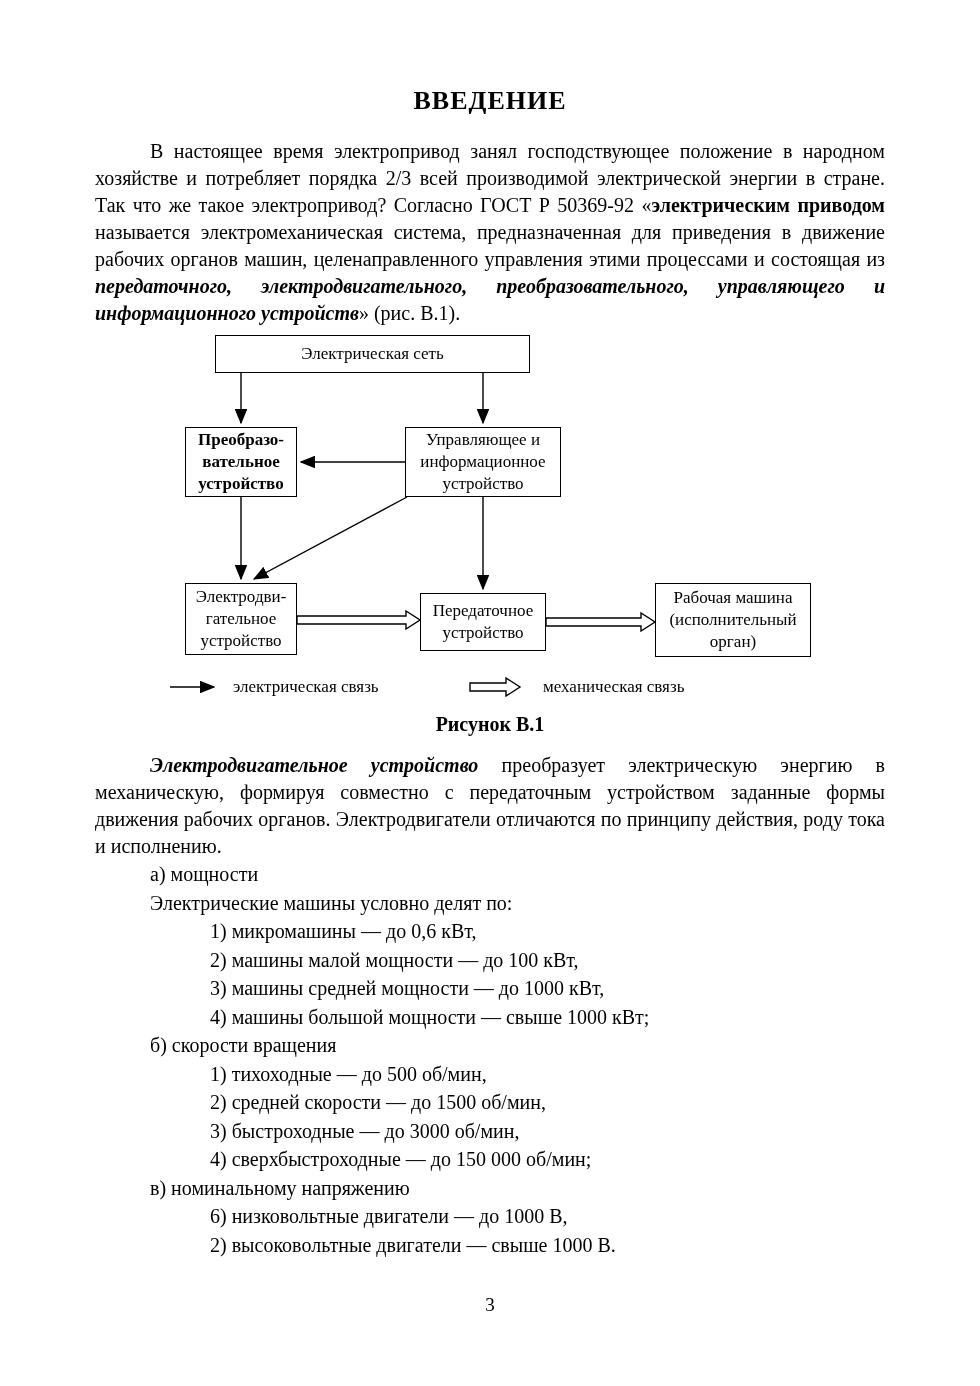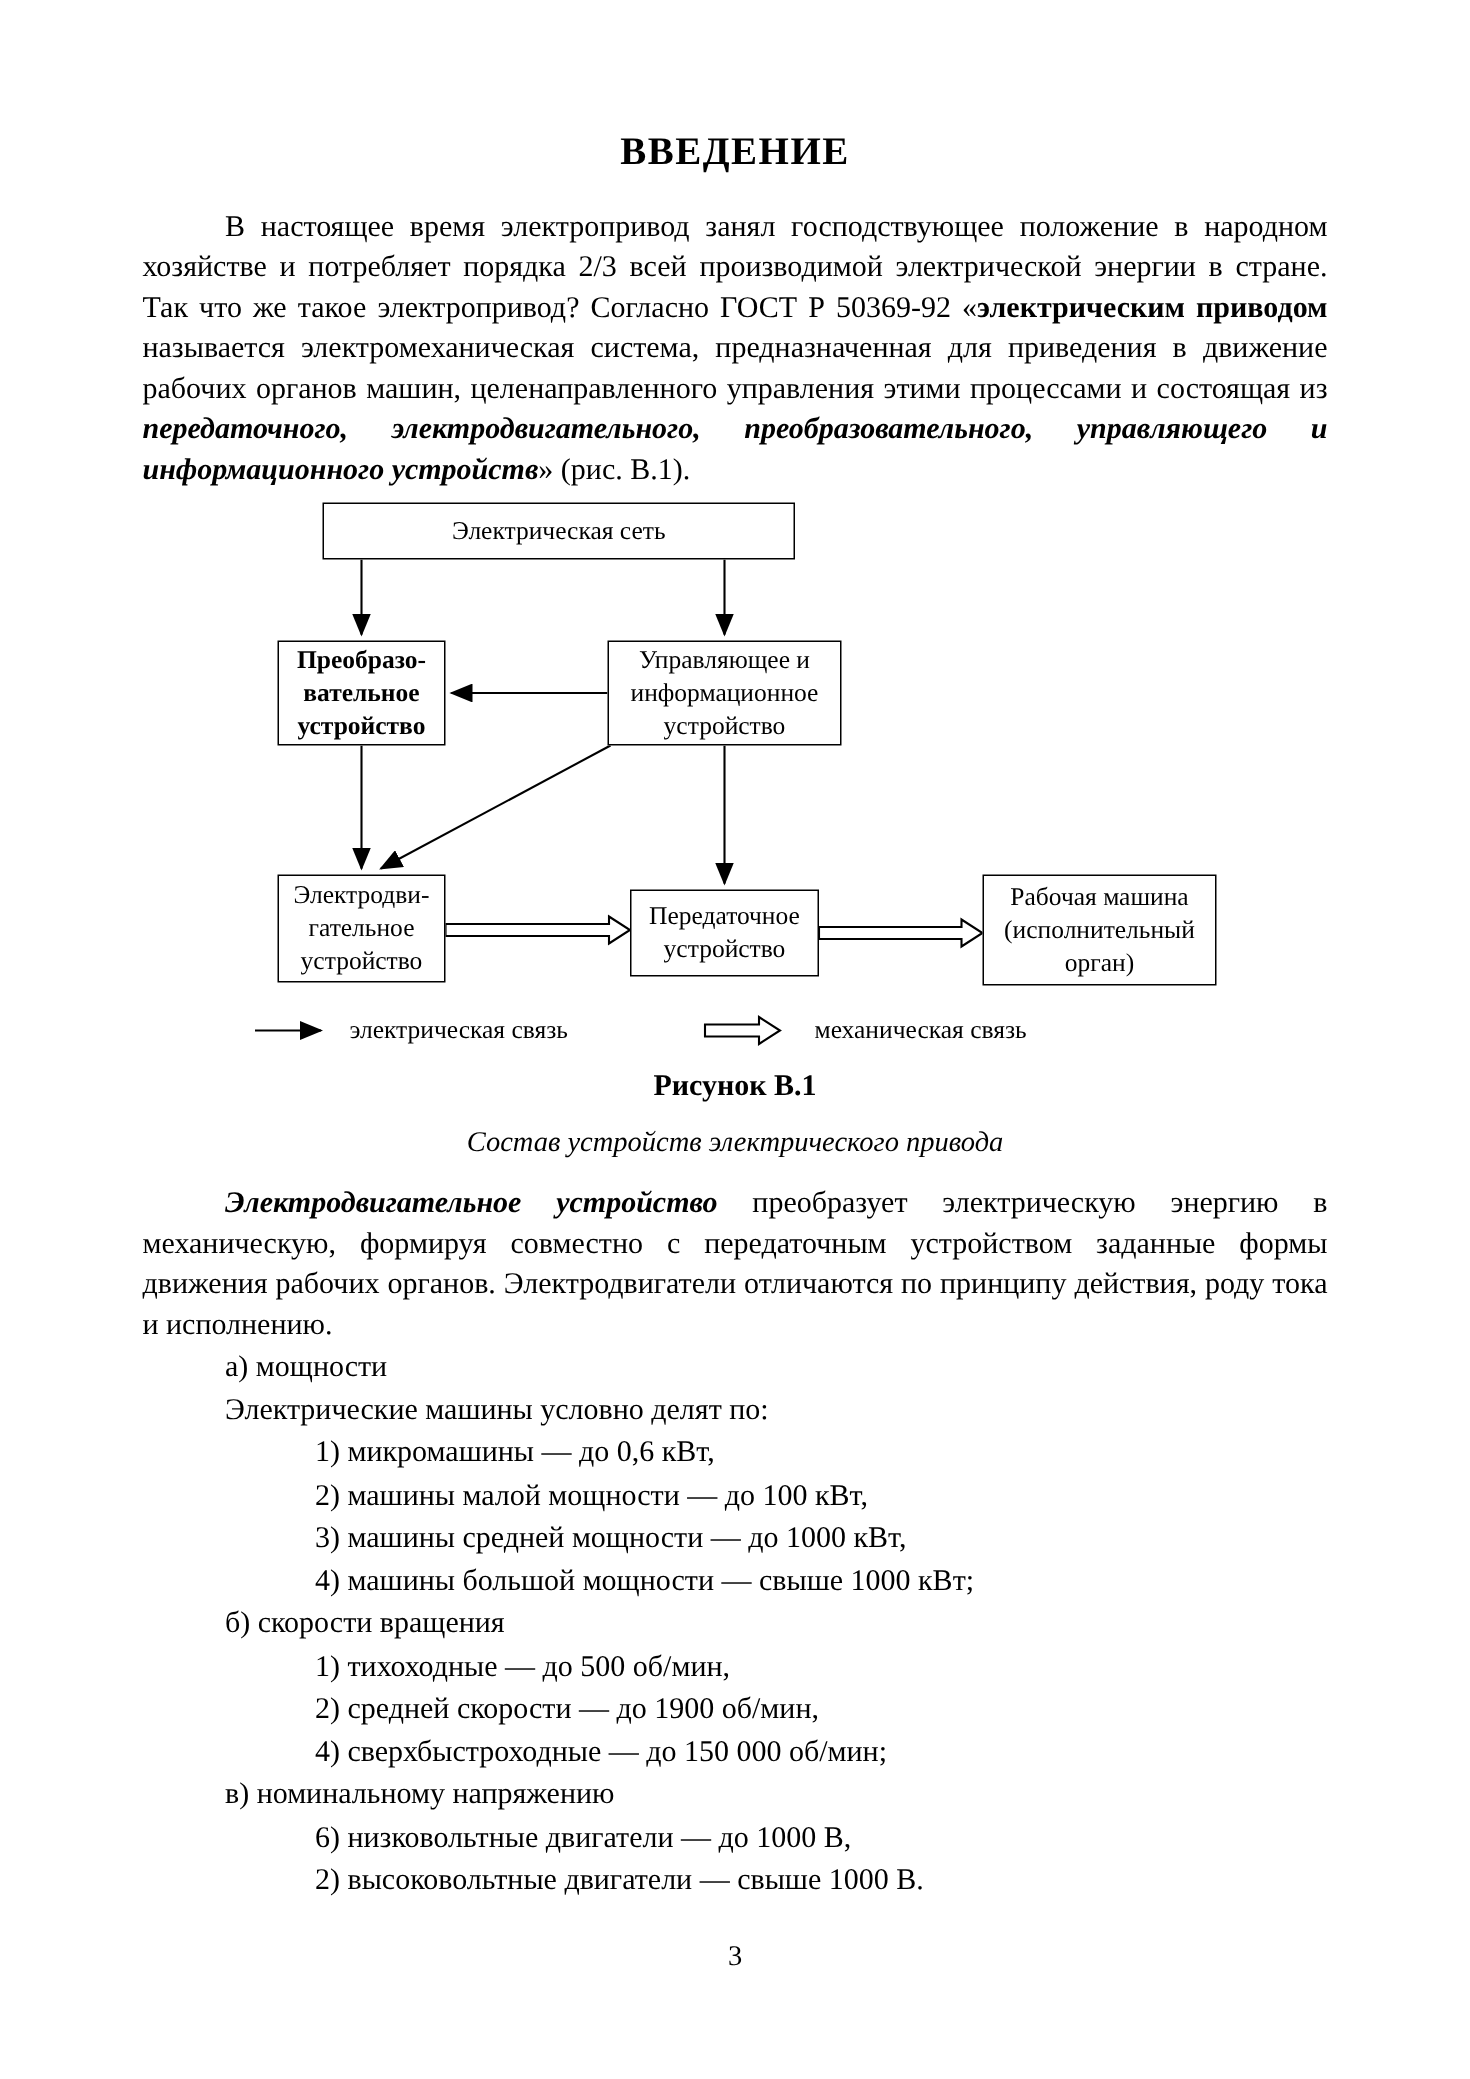--- a/index.html
+++ b/index.html
@@ -147,35 +147,35 @@
         <span>Рабочая машина
 (исполнительный
 орган)</span>
       </div>
 
     <div class="legend-label" id="legend-electrical">электрическая связь</div>
     <div class="legend-label" id="legend-mechanical">механическая связь</div>
   </div>
 
   <div class="fig-label">Рисунок В.1</div>
-  <div class="fig-caption">Состав устройств электрического привода</div>
 
   <p class="para para2"><span class="bolditalic">Электродвигательное устройство</span><span> преобразует электрическую энергию в механическую, формируя совместно с передаточным устройством заданные формы движения рабочих органов. Электродвигатели отличаются по принципу действия, роду тока и исполнению.</span></p>
 
   <div class="line group-header">а) мощности</div>
 
   <div class="line list-intro">Электрические машины условно делят по:</div>
   <div class="line list-item">1) микромашины — до 0,6 кВт,</div>
   <div class="line list-item">2) машины малой мощности — до 100 кВт,</div>
   <div class="line list-item">3) машины средней мощности — до 1000 кВт,</div>
   <div class="line list-item">4) машины большой мощности — свыше 1000 кВт;</div>
 
   <div class="line group-header">б) скорости вращения</div>
   <div class="line list-item">1) тихоходные — до 500 об/мин,</div>
-  <div class="line list-item">2) средней скорости — до 1900 об/мин,</div>
+  <div class="line list-item">2) средней скорости — до 1500 об/мин,</div>
+  <div class="line list-item">3) быстроходные — до 3000 об/мин,</div>
   <div class="line list-item">4) сверхбыстроходные — до 150 000 об/мин;</div>
 
   <div class="line group-header">в) номинальному напряжению</div>
   <div class="line list-item">6) низковольтные двигатели — до 1000 В,</div>
   <div class="line list-item">2) высоковольтные двигатели — свыше 1000 В.</div>
 
   <div class="page-num">3</div>
 
 </div>
 

